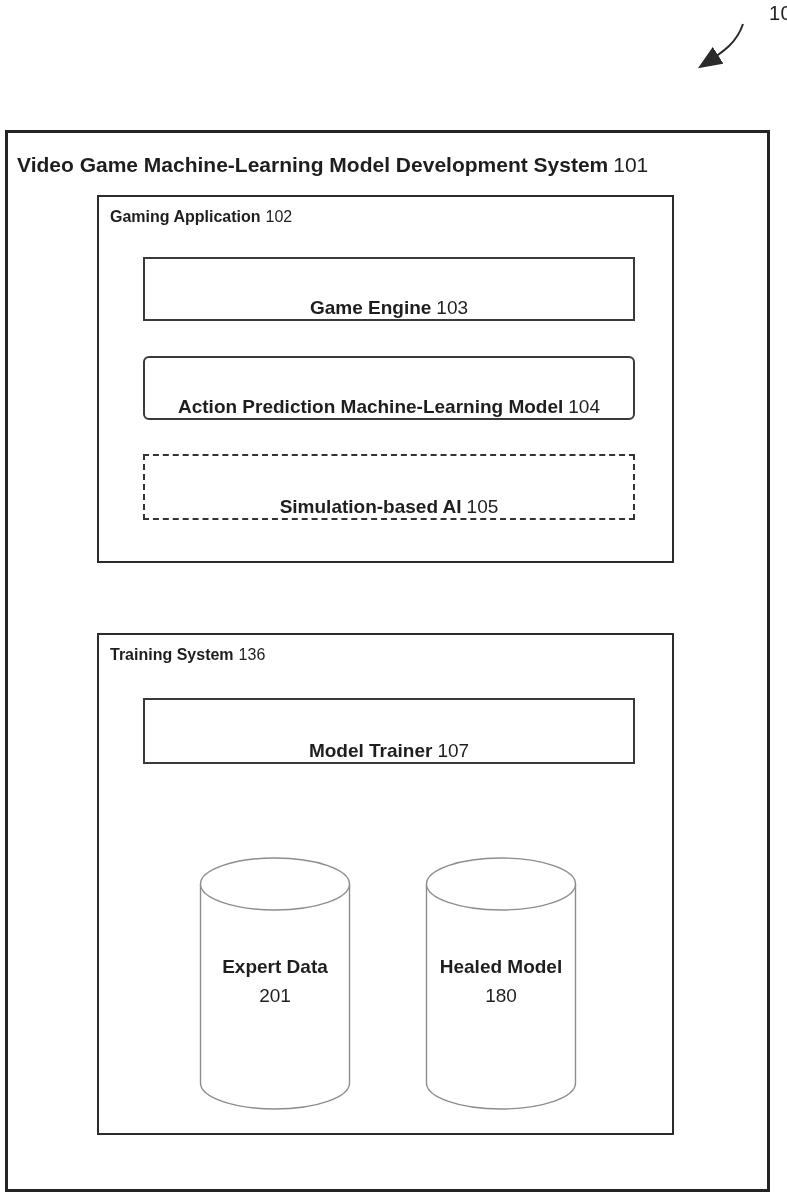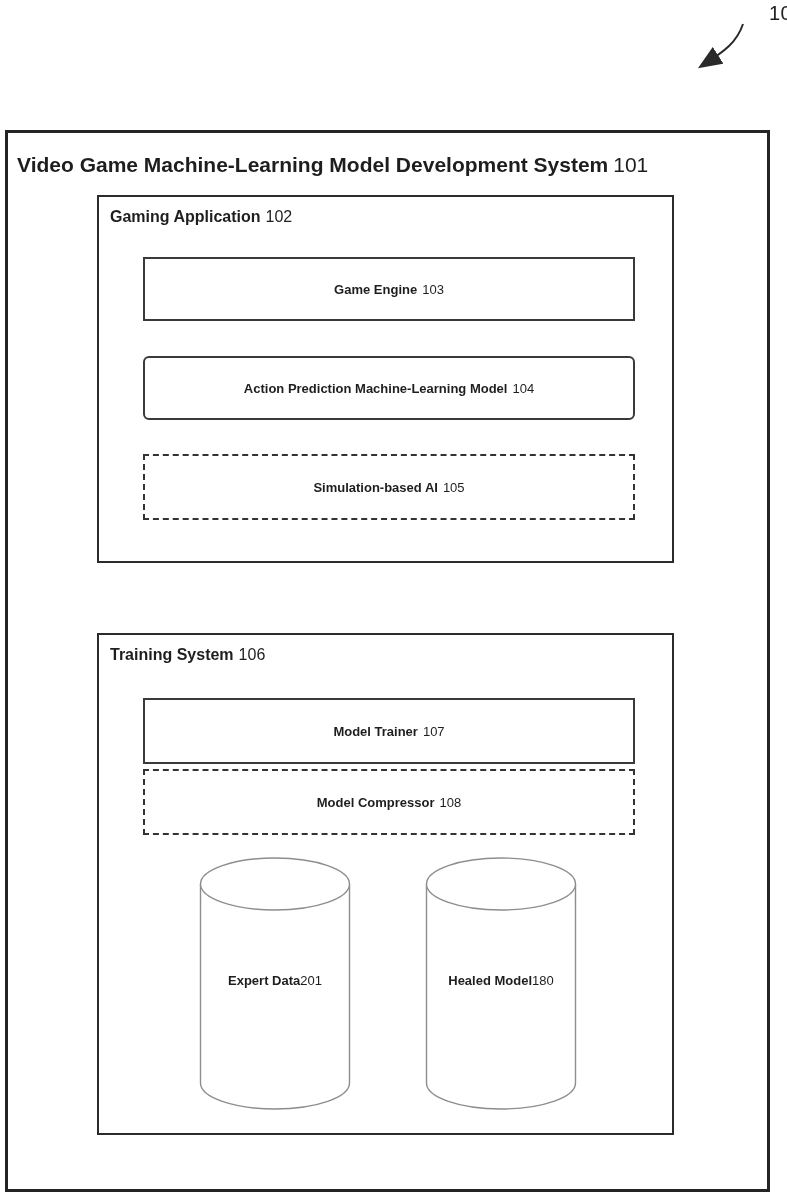--- a/index.html
+++ b/index.html
@@ -76,23 +76,23 @@
   }
   
   .module-box {
     position: absolute;
     left: 44px;
     width: 488px;
     height: 60px;
     border: 2px solid #3a3a3a;
     background: #ffffff;
     display: flex;
-    align-items: center;
+    align-items: flex-end;
     justify-content: center;
-    font-size: 13px;
+    font-size: 19px;
     text-align: center;
   }
   .module-dashed {
     border: 2px dashed #333333;
   }
   .mod-game-engine   { top: 60px; }
   .mod-action-pred   { top: 159px; border-radius: 6px; }
   .mod-sim-ai        { top: 257px; height: 62px; }
   .mod-model-trainer { top: 47px;  height: 62px; margin-top: 16px; }
   .mod-model-compr   { top: 134px; height: 62px; }
@@ -110,27 +110,27 @@
     left: 0;
     top: 0;
   }
   .cyl-text {
     position: absolute;
     left: 0;
     top: 0;
     width: 100%;
     height: 100%;
     display: flex;
-    flex-direction: row;
+    flex-direction: column;
     align-items: center;
     justify-content: center;
     padding-bottom: 6px;
     box-sizing: border-box;
     text-align: center;
-    font-size: 13px;
+    font-size: 19px;
     line-height: 1.55;
   }
 </style>
 </head>
 <body>
 
 <div class="canvas">
 
   <div class="fig-ref">100</div>
   <svg class="fig-arrow" width="72" height="60" viewBox="0 0 72 60">
@@ -160,30 +160,27 @@
         <span><span class="box-label">Action Prediction Machine-Learning Model</span><span class="ref-num">104</span></span>
       </div>
 
       <div class="module-box module-dashed mod-sim-ai">
         <span><span class="box-label">Simulation-based AI</span><span class="ref-num">105</span></span>
       </div>
     </div>
 
     <div class="section-box section-training">
       <div class="section-title">
-        <span class="box-label">Training System</span><span class="ref-num">106</span>
+        <span class="box-label">Training System</span><span class="ref-num">136</span>
       </div>
 
       <div class="module-box mod-model-trainer">
         <span><span class="box-label">Model Trainer</span><span class="ref-num">107</span></span>
       </div>
 
-      <div class="module-box module-dashed mod-model-compr">
-        <span><span class="box-label">Model Compressor</span><span class="ref-num">108</span></span>
-      </div>
 
       <div class="cylinder cyl-expert">
         <svg width="152" height="256" viewBox="0 0 152 256">
           <path d="M 1.5 28 L 1.5 227 A 74.5 26 0 0 0 150.5 227 L 150.5 28" fill="#ffffff" stroke="#8d8d8d" stroke-width="1.4"></path>
           <ellipse cx="76" cy="28" rx="74.5" ry="26" fill="#ffffff" stroke="#8d8d8d" stroke-width="1.4"></ellipse>
         </svg>
         <div class="cyl-text">
           <span class="box-label">Expert Data</span>
           <span>201</span>
         </div>

